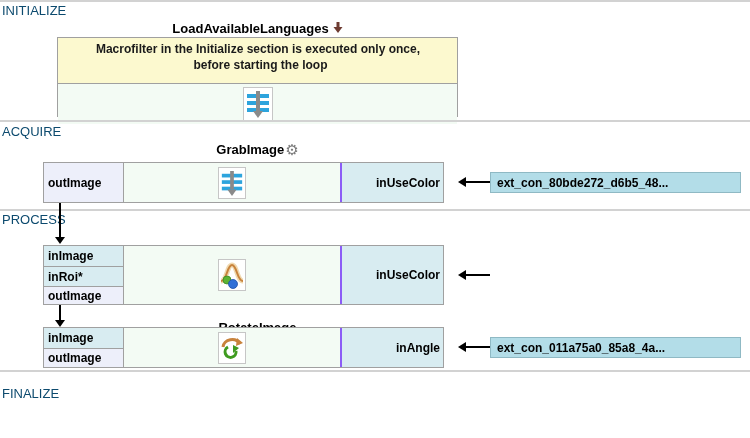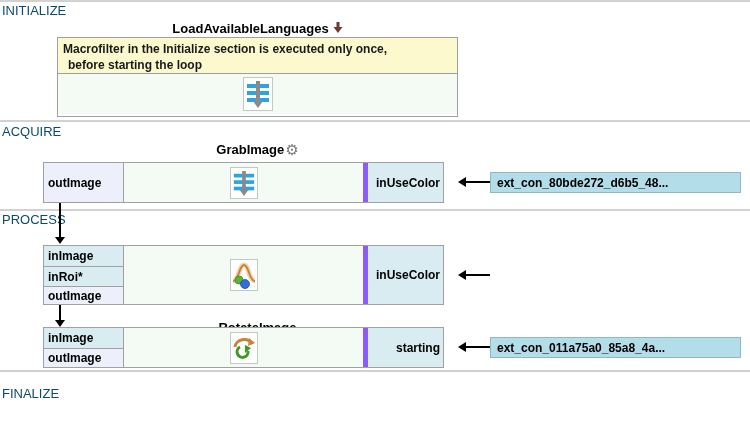--- a/index.html
+++ b/index.html
@@ -22,32 +22,32 @@
   }
   .left-col { width:80px; display:flex; flex-direction:column; border-right:1px solid #a0a0a0; }
   .port-cell {
     font-size:12px; font-weight:bold; color:#000; padding-left:4px;
     display:flex; align-items:center; background:#d8ecf1;
   }
   .port-cell.output { background:#edeffa; }
   .port-cell + .port-cell { border-top:1px solid #a0a0a0; }
   .body-col { flex:1; display:flex; align-items:center; justify-content:center; background:#f3fbf4; }
   .right-port {
-    width:80px; border-left:5px solid #8b5cf6; background:#d8ecf1;
+    width:103px; border-left:2px solid #8b5cf6; background:#d8ecf1;
     display:flex; align-items:center; justify-content:flex-end;
     font-size:12px; font-weight:bold; color:#000; padding-right:3px;
   }
   .icon-box {
     width:30px; height:34px; background:#fff; border:1px solid #c6c6c6;
     display:flex; align-items:center; justify-content:center;
   }
   .comment-box {
     background:#fcf9cf; border-bottom:1px solid #a0a0a0;
     font-size:12px; font-weight:bold; color:#1a1a1a; line-height:16px;
-    padding:3px 4px 2px 5px; height:36px; width:100%;
+    padding:3px 4px 2px 5px; height:46px; width:100%;text-align:center;
   }
   .comment-box .line2 { padding-left:5px; }
   .init-exec { height:40px; display:flex; align-items:center; justify-content:center; background:#f3fbf4; }
   .ext-box {
     position:absolute; left:490px; width:251px; height:21px;
     background:#b3dde8; border:1px solid #8fb9c4;
     font-size:12px; font-weight:bold; color:#000;
     display:flex; align-items:center; padding-left:6px; white-space:nowrap; overflow:hidden;
   }
   .h-arrow-line { position:absolute; height:2px; background:#000; }
@@ -174,21 +174,21 @@
     <div class="body-col">
       <div class="icon-box" style="width:28px;height:32px;">
         <svg width="24" height="28" viewBox="0 0 24 28">
           <path d="M3,13 A9,8 0 0 1 20,10" fill="none" stroke="#c8833c" stroke-width="3"></path>
           <polygon points="17,4 23,9 16,12" fill="#c8833c"></polygon>
           <path d="M16,17 A5.5,5.5 0 1 1 8,13" fill="none" stroke="#3f9b1f" stroke-width="3"></path>
           <polygon points="13,11 19,14 13,19" fill="#3f9b1f"></polygon>
         </svg>
       </div>
     </div>
-    <div class="right-port">starting</div>
+    <div class="right-port">inAngle</div>
   </div>
 
   <div class="h-arrow-head" style="left:458px; top:342px;"></div>
   <div class="h-arrow-line" style="left:465px; top:346px; width:25px;"></div>
   <div class="ext-box" style="top:337px">ext_con_011a75a0_85a8_4a...</div>
 
   <div class="section-line" style="top:370px"></div>
   <div class="section-label" style="top:386px">FINALIZE</div>
 
 </div>

